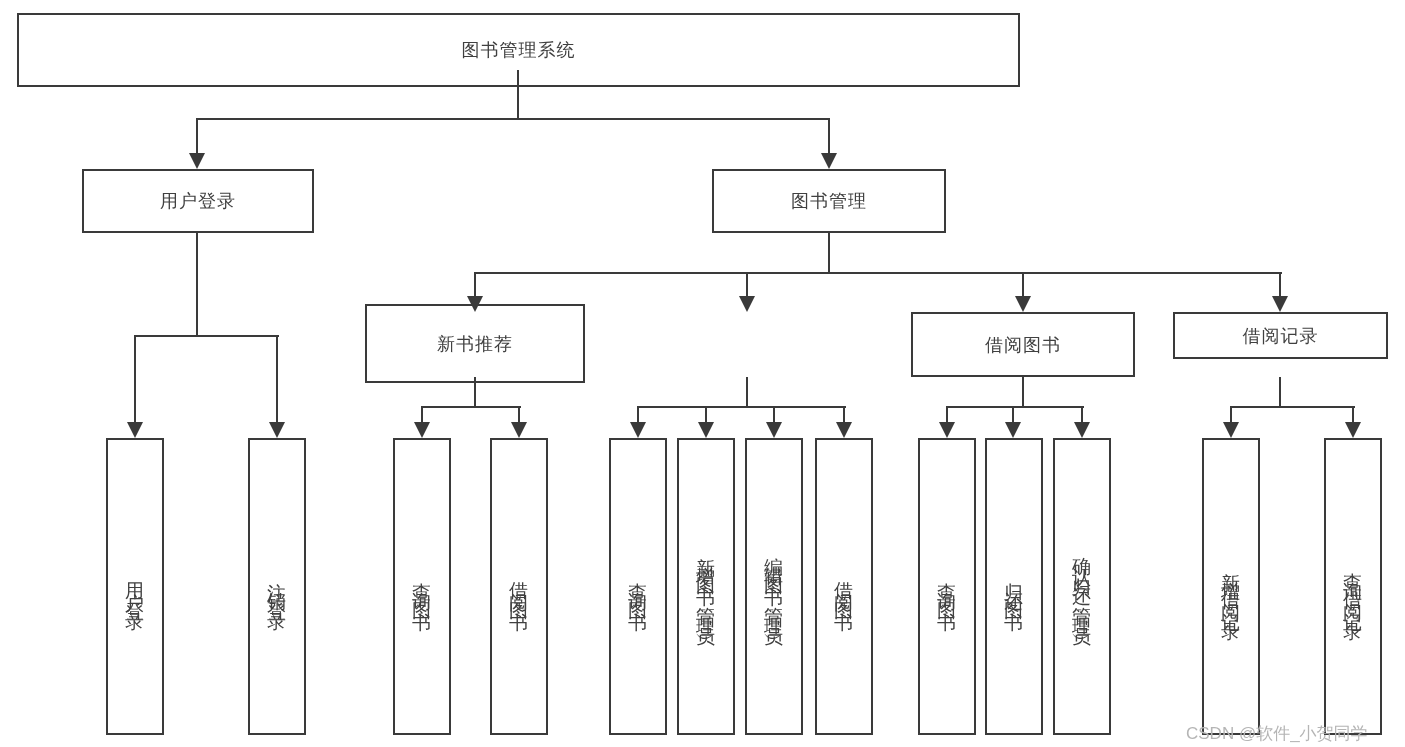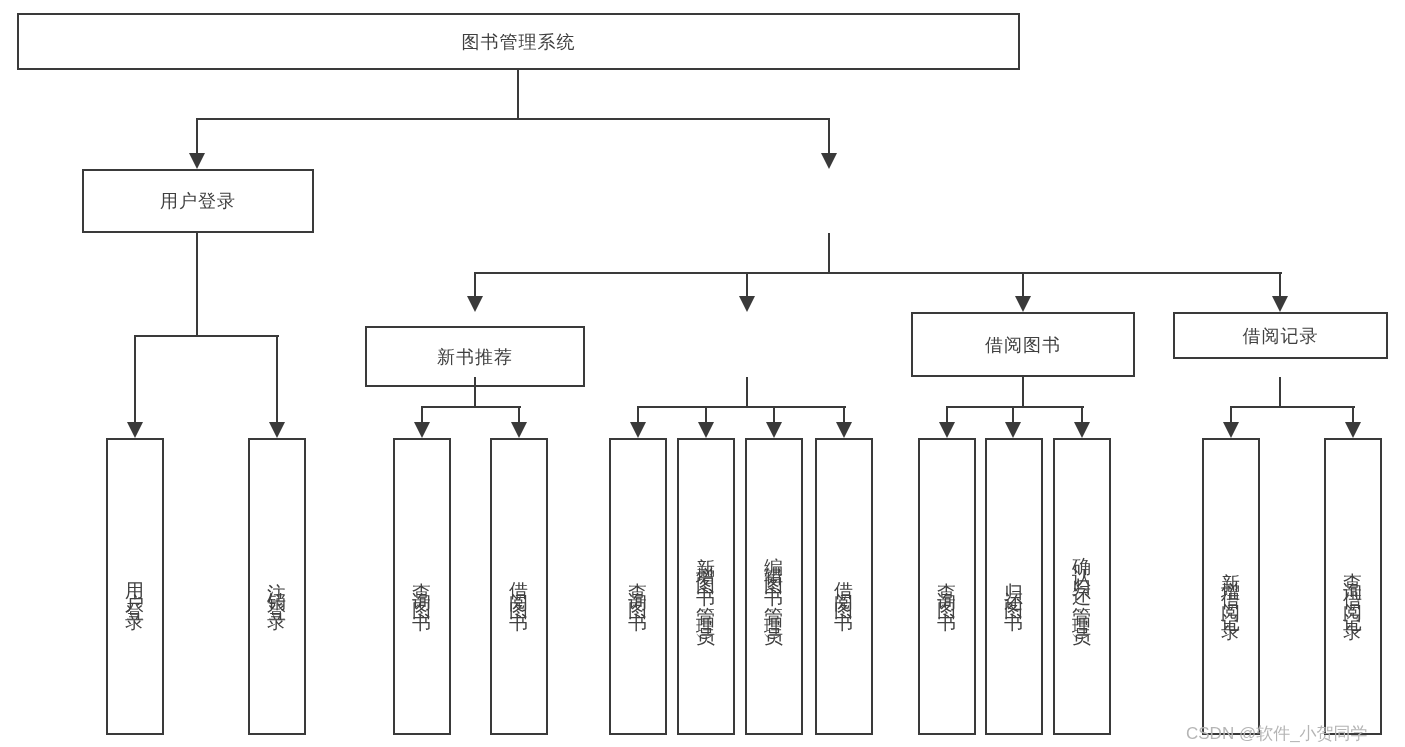--- a/index.html
+++ b/index.html
@@ -62,30 +62,33 @@
     font-size: 17px;
     color: #b5b5b5;
     white-space: nowrap;
   }
 </style>
 </head>
 <body>
 
 <div class="canvas">
 
-  <div class="node" style="left:17px; top:13px; width:1003px; height:57px">
+  <div class="node" style="left:17px; top:13px; width:1003px; height:74px">
     <span class="hlabel">图书管理系统</span>
   </div>
 
   <div class="node" style="left:82px; top:169px; width:232px; height:64px">
     <span class="hlabel">用户登录</span>
   </div>
 
+  <div class="node" style="left:712px; top:169px; width:234px; height:64px">
+    <span class="hlabel">图书管理</span>
+  </div>
 
-  <div class="node" style="left:365px; top:326px; width:220px; height:61px">
+  <div class="node" style="left:365px; top:304px; width:220px; height:79px">
     <span class="hlabel">新书推荐</span>
   </div>
 
 
   <div class="node" style="left:911px; top:312px; width:224px; height:65px">
     <span class="hlabel">借阅图书</span>
   </div>
 
   <div class="node" style="left:1173px; top:312px; width:215px; height:47px">
     <span class="hlabel">借阅记录</span>

